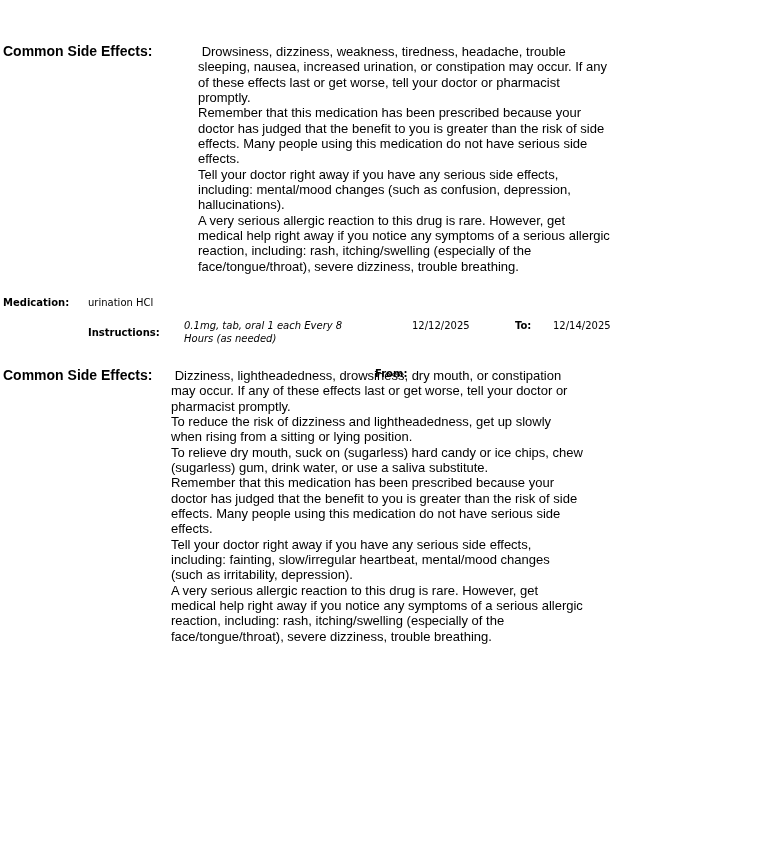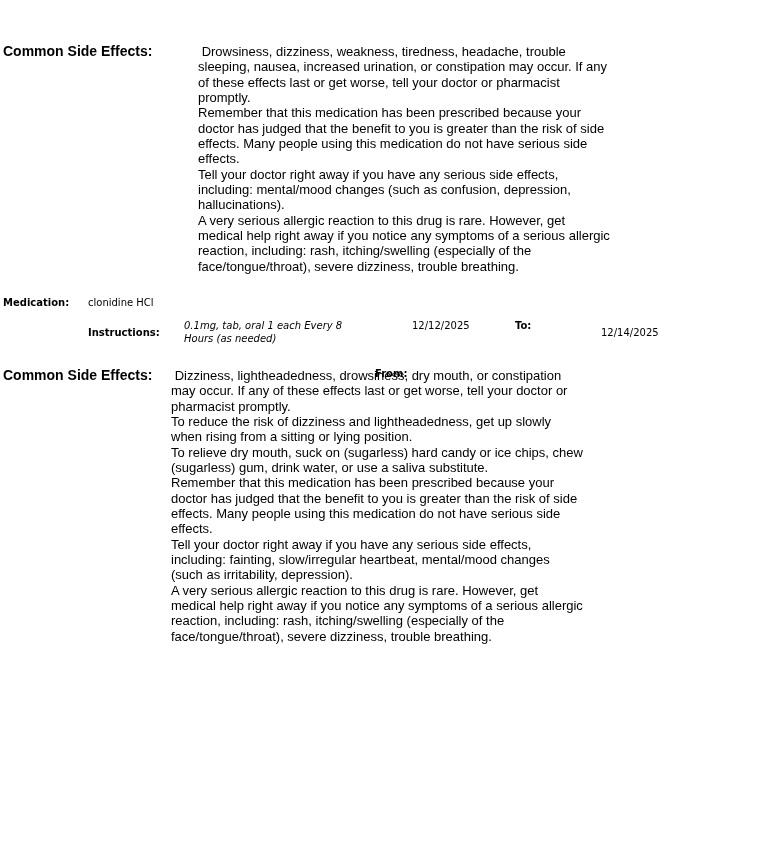--- a/index.html
+++ b/index.html
@@ -56,29 +56,29 @@
 effects.
 Tell your doctor right away if you have any serious side effects,
 including: mental/mood changes (such as confusion, depression,
 hallucinations).
 A very serious allergic reaction to this drug is rare. However, get
 medical help right away if you notice any symptoms of a serious allergic
 reaction, including: rash, itching/swelling (especially of the
 face/tongue/throat), severe dizziness, trouble breathing.</div>
 
 <div class="abs meta meta-bold" style="left:3px; top:296px;">Medication:</div>
-<div class="abs meta" style="left:88px; top:296px;">clonidine HCl</div>
+<div class="abs meta" style="left:88px; top:296px;">urination HCl</div>
 
 <div class="abs meta meta-bold" style="left:88px; top:326px;">Instructions:</div>
 <div class="abs meta" style="left:184px; top:319px;font-style:italic;">0.1mg, tab, oral 1 each Every 8
 Hours (as needed)</div>
 <div class="abs meta meta-bold" style="left:375px; top:319px;margin-top:48px;">From:</div>
 <div class="abs meta" style="left:412px; top:319px;">12/12/2025</div>
 <div class="abs meta meta-bold" style="left:515px; top:319px;">To:</div>
-<div class="abs meta" style="left:553px; top:326px;margin-left:48px;">12/14/2025</div>
+<div class="abs meta" style="left:553px; top:319px;">12/14/2025</div>
 
 <div class="abs se-label" style="left:3px; top:368px;">Common Side Effects:</div>
 <div class="abs se-body" style="left:171px; top:368px;"> Dizziness, lightheadedness, drowsiness, dry mouth, or constipation
 may occur. If any of these effects last or get worse, tell your doctor or
 pharmacist promptly.
 To reduce the risk of dizziness and lightheadedness, get up slowly
 when rising from a sitting or lying position.
 To relieve dry mouth, suck on (sugarless) hard candy or ice chips, chew
 (sugarless) gum, drink water, or use a saliva substitute.
 Remember that this medication has been prescribed because your

